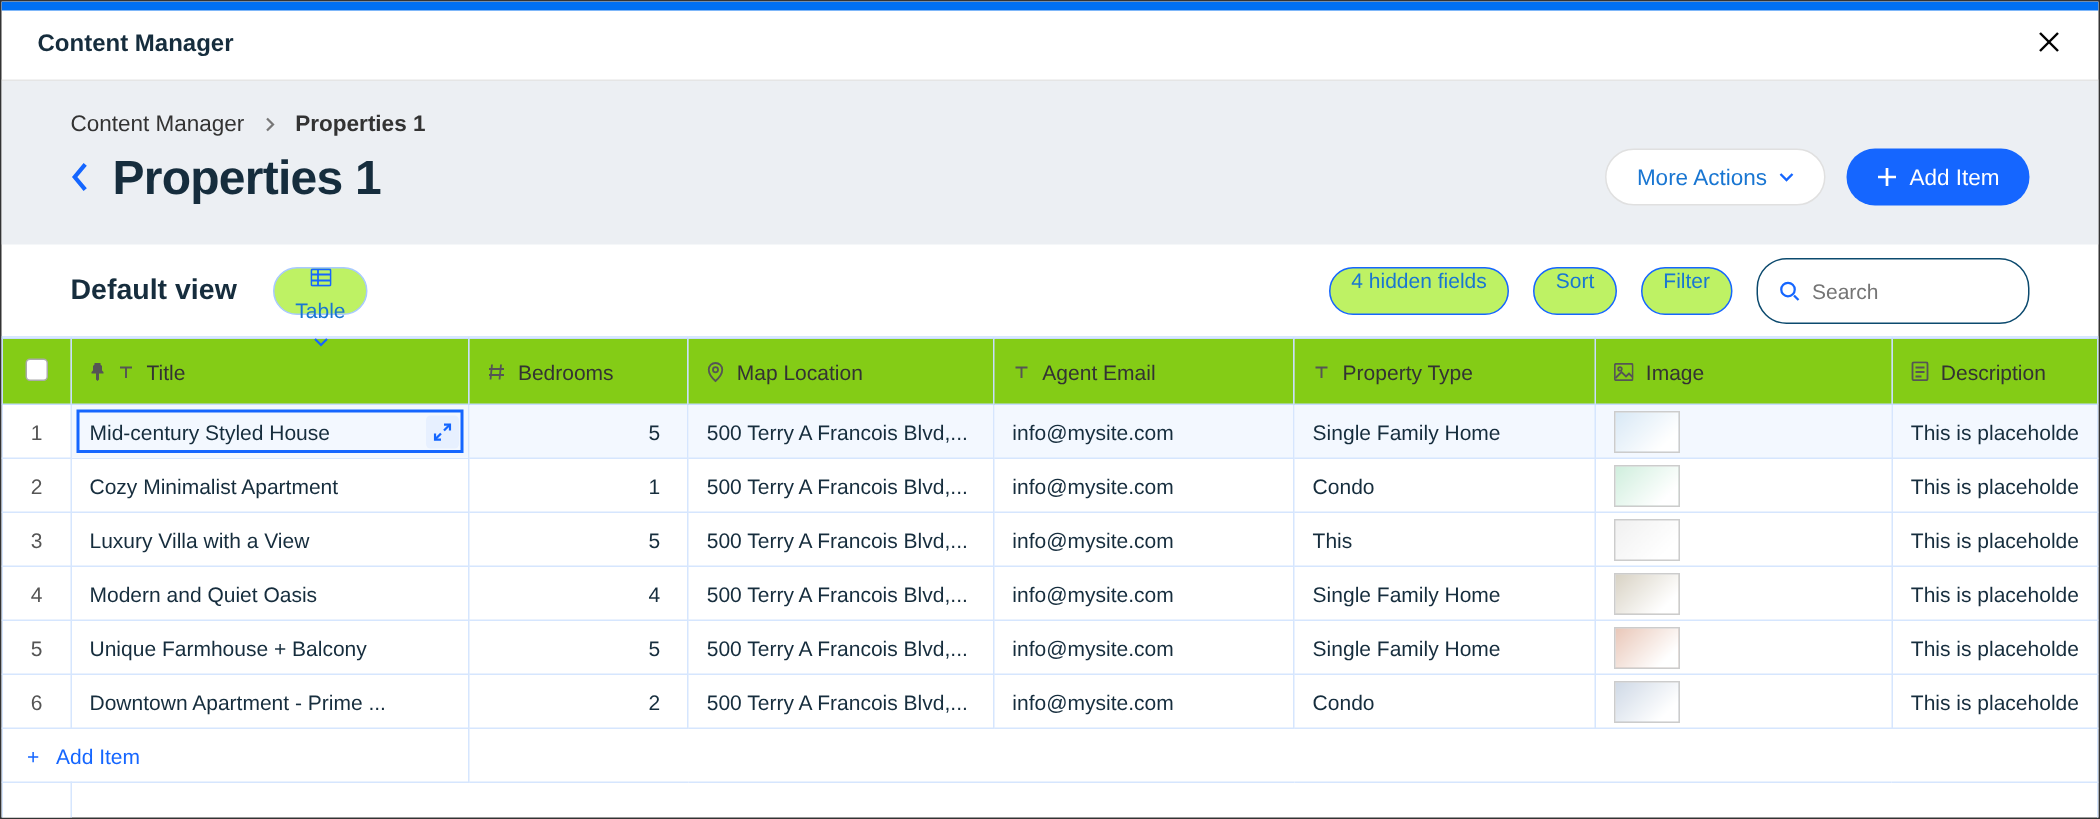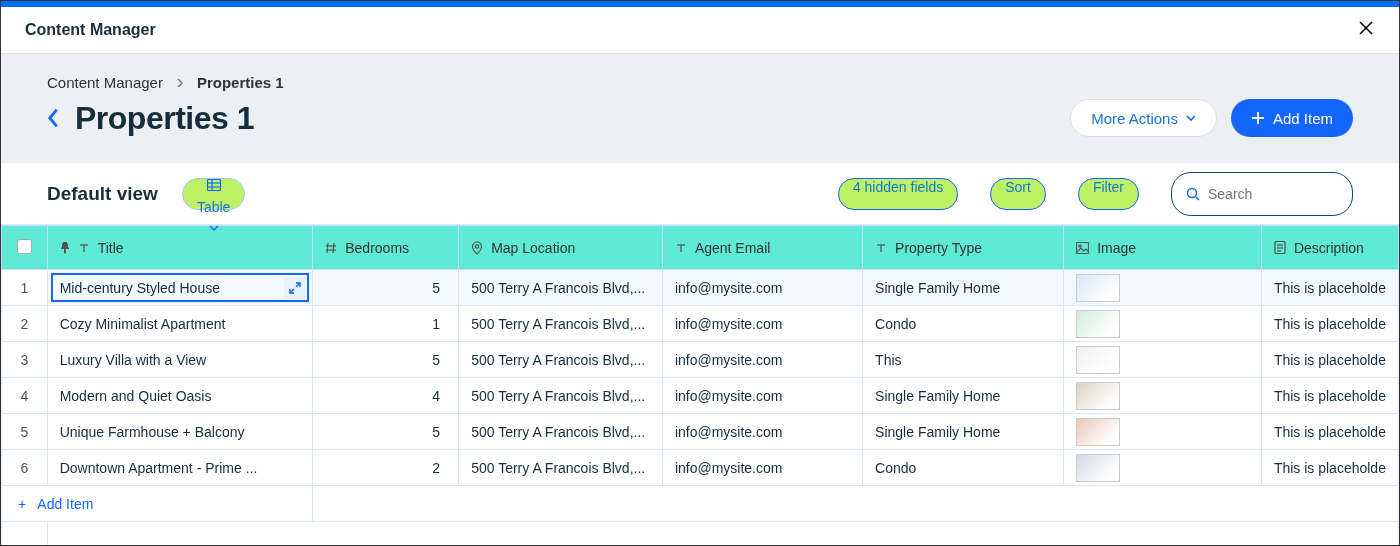--- a/index.html
+++ b/index.html
@@ -19,28 +19,28 @@
   .btn { border-radius: 24px; height: 38px; padding: 0 20px; display: inline-flex; align-items: center; gap: 8px; font-size: 15px; cursor: pointer; border: none; }
   .btn-outline { background: #fff; color: #1976d2; border: 1px solid #e0e0e0; }
   .btn-outline .chev { color: #1976d2; }
   .btn-primary { background: #1566ff; color: #fff; font-weight: 500;}
   .btn-primary .plus { font-size: 18px; line-height: 0; }
 
   .viewbar { height: 62px; display: flex; align-items: center; padding: 0 46px; border-bottom: 1px solid #d6e6fe; }
   .viewbar .view-title { font-size: 19px; font-weight: 800; margin-right: 24px;}
   .chip { border: 1px solid #a8caff; color: #1976d2; border-radius: 20px; height: 32px; padding: 0 14px; display: inline-flex; align-items: center; gap: 8px; font-size: 14px; cursor: pointer; background: #bef264; flex-direction: column;}
   .chip .chev { font-size: 10px; }
-  .right-controls { margin-left: auto; display: flex; gap: 32px; align-items: center; }
+  .right-controls { margin-left: auto; display: flex; gap: 16px; align-items: center; }
   .chip.outline { border-color: #1566ff; }
   .search { display:flex; align-items:center; gap:8px; border:1px solid #0c4a6e; border-radius:20px; height:44px; padding:0 14px; width:182px; color:#888;}
   .search input { border:none; outline:none; font-size:14px; width:120px; color:#333; background:transparent;}
   .search svg { color:#1976d2; }
 
   .grid { width:100%; border-collapse: collapse; }
-  .grid thead th { background:#5eead4; border:1px solid #c7ddff; font-weight:400; color:#333; font-size:14px; height:44px; text-align:left; padding:0 12px; }
+  .grid thead th { background:#84cc16; border:1px solid #c7ddff; font-weight:400; color:#333; font-size:14px; height:44px; text-align:left; padding:0 12px; }
   .grid thead th .hd { display:flex; align-items:center; gap:8px;}
   .grid thead th.chkcol { width:46px; text-align:center;}
   .grid td { border:1px solid #d6e6fe; font-size:14px; height:36px; padding:0 12px; white-space:nowrap; overflow:hidden; text-overflow:ellipsis;}
   .grid td.idx { text-align:center; color:#555; width:46px; background:#fff;}
   .grid td.bed { text-align:right; padding-right:18px;}
   .grid tr.selected td.titlecell { position:relative; }
   .selected-outline { position:absolute; inset:3px; border:2px solid #1566ff; pointer-events:none; }
   .expand-btn { position:absolute; right:6px; top:50%; transform:translateY(-50%); width:22px; height:22px; background:#e7f0ff; border-radius:3px; display:flex; align-items:center; justify-content:center; color:#1566ff; cursor:pointer;}
   .row1-bg td { background:#f3f8ff; }
   .thumb { width:44px; height:28px; display:inline-block; vertical-align:middle; border:1px solid #ccc;}

